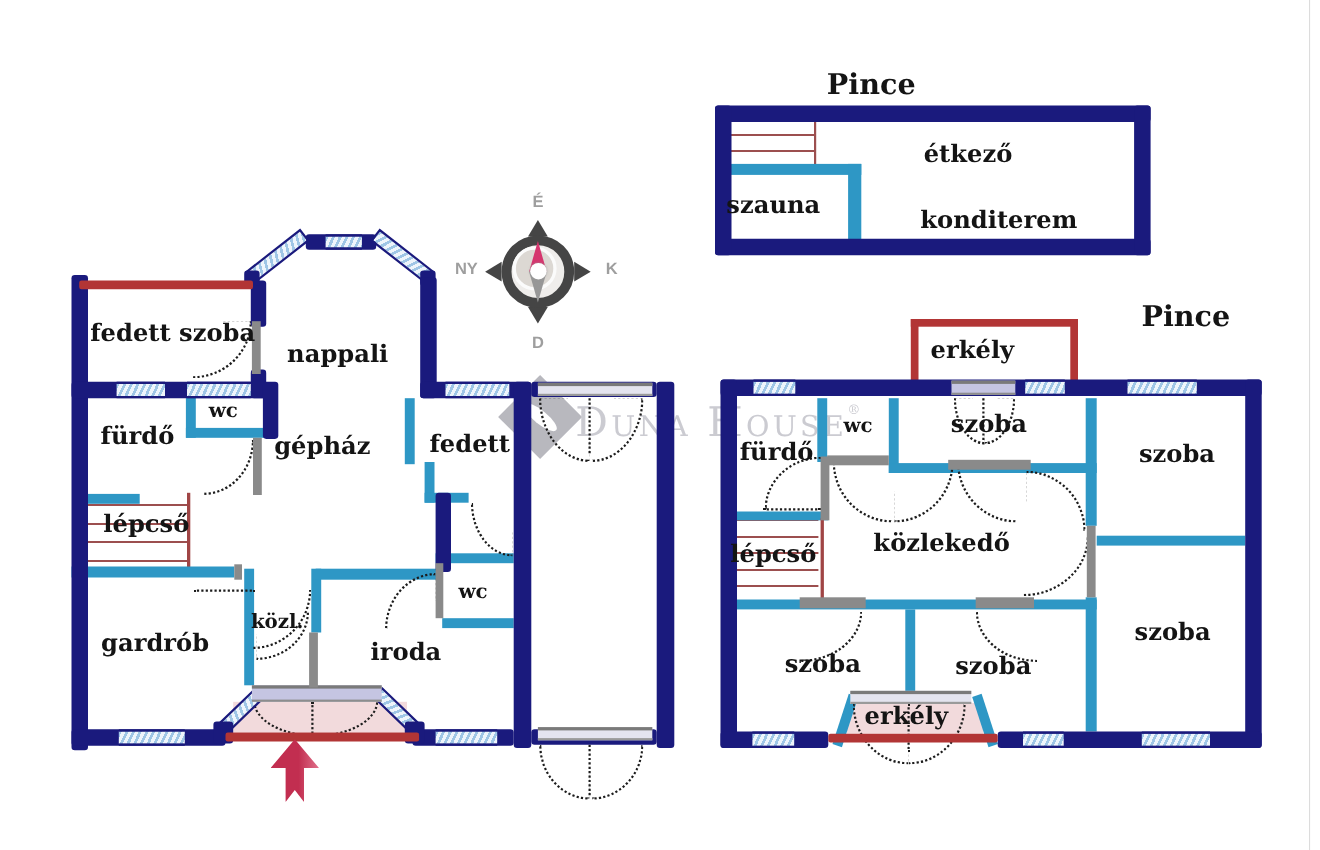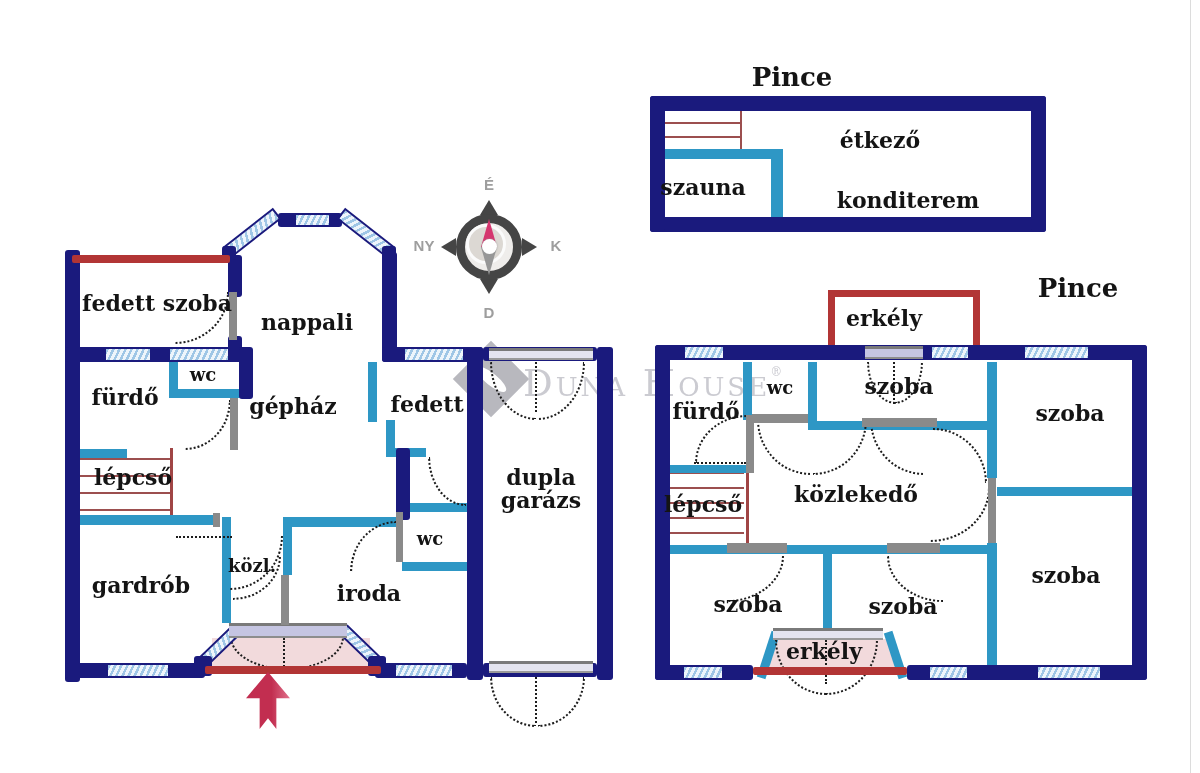--- a/index.html
+++ b/index.html
@@ -188,21 +188,20 @@
   <div class="lbl" style="left:307px;top:322px">nappali</div>
   <div class="lbl small" style="left:203px;top:374px">wc</div>
   <div class="lbl" style="left:125px;top:397px">fürdő</div>
   <div class="lbl" style="left:293px;top:406px">gépház</div>
   <div class="lbl" style="left:427px;top:404px">fedett</div>
   <div class="lbl" style="left:133px;top:477px">lépcső</div>
   <div class="lbl" style="left:141px;top:585px">gardrób</div>
   <div class="lbl small" style="left:252px;top:565px">közl.</div>
   <div class="lbl" style="left:369px;top:593px">iroda</div>
   <div class="lbl small" style="left:430px;top:538px">wc</div>
-  <div class="lbl wrap" style="left:541px;top:489px">dupla garázs</div>
 
   <i class="w" style="left:650px;top:96px;width:396px;height:15px"></i>
   <i class="w" style="left:650px;top:217px;width:396px;height:15px"></i>
   <i class="w" style="left:650px;top:96px;width:15px;height:136px"></i>
   <i class="w" style="left:1031px;top:96px;width:15px;height:136px"></i>
   <i class="pstairs" style="left:662px;top:108px;width:80px;height:44px"></i>
   <i class="tw" style="left:662px;top:149px;width:121px;height:10px"></i>
   <i class="tw" style="left:771px;top:149px;width:12px;height:69px"></i>
   <div class="lbl" style="left:703px;top:187px">szauna</div>
   <div class="lbl" style="left:880px;top:140px">étkező</div>

